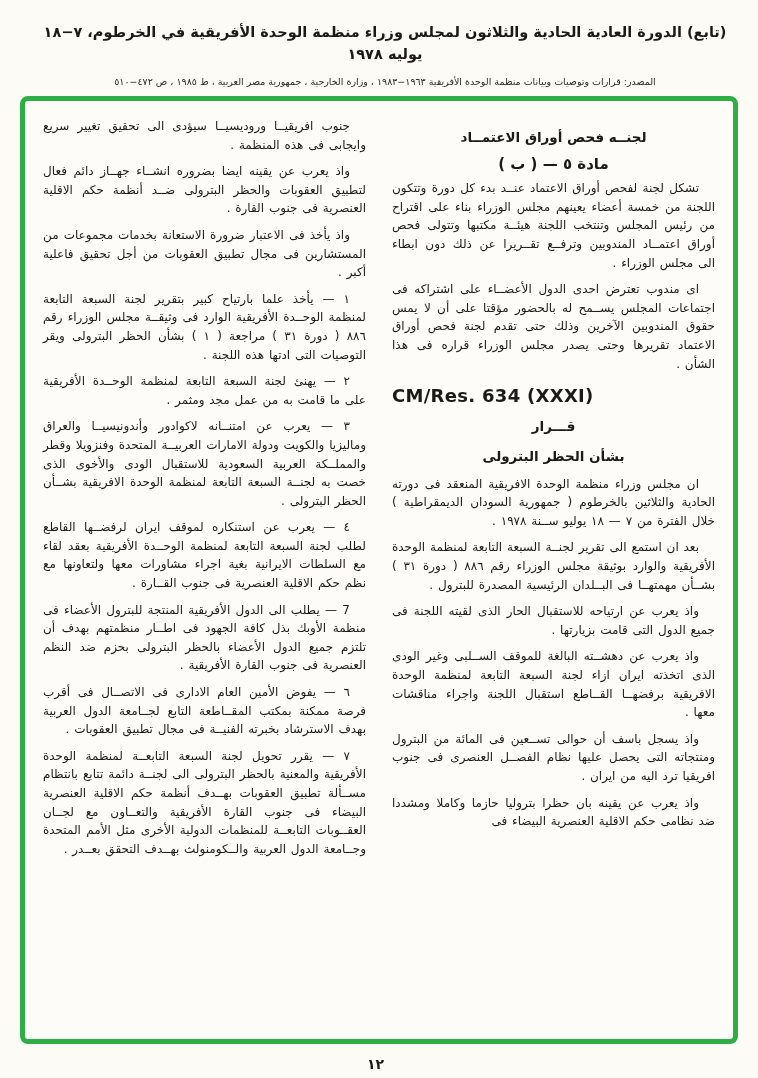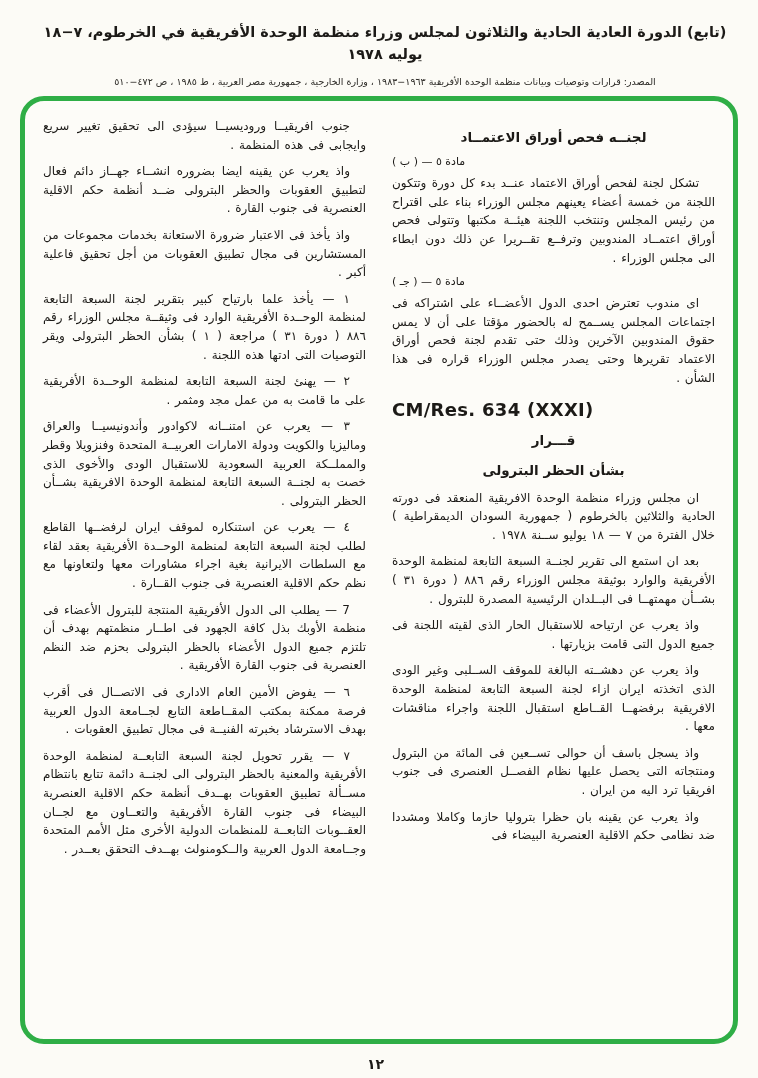--- a/index.html
+++ b/index.html
@@ -8,30 +8,30 @@
     background:#fcfbf6;
     font-family:"DejaVu Sans",sans-serif;
     color:#1c1a17;
     position:relative;
   }
   .hdr{direction:rtl;text-align:center;padding-top:22px;padding-left:12px;}
   .hdr-title{font-size:14.5px;font-weight:bold;letter-spacing:0;line-height:1.5;padding:0 28px;}
   .hdr-source{font-size:9.5px;margin-top:10px;color:#2a2824;padding:0 24px;}
   .frame{
     position:absolute;left:20px;right:20px;top:96px;bottom:34px;
-    border:5px solid #2fae46;border-radius:24px;
+    border:5px solid #2fae46;border-radius:8px;
     background:#fdfcf8;
     box-sizing:border-box;
     padding:16px 18px 10px 18px;
     overflow:hidden;
   }
   .cols{direction:rtl;display:flex;gap:26px;height:100%;}
   .col{flex:1 1 0;min-width:0;}
   .h-center{font-size:13.5px;font-weight:bold;text-align:center;direction:rtl;margin:10px 0 8px 0;line-height:1.5;}
-  .h-right{font-size:11px;font-weight:normal;text-align:left;direction:rtl;margin:8px 0 6px 0;}
+  .h-right{font-size:15px;font-weight:bold;text-align:center;direction:rtl;margin:8px 0 6px 0;}
   .para{
     font-size:12px;line-height:1.55;direction:rtl;text-align:justify;
     text-indent:16px;margin:0 0 8px 0;word-spacing:1px;
   }
   .ref{direction:ltr;text-align:left;font-size:18px;font-weight:bold;margin:12px 0 4px 0;letter-spacing:.3px;}
   .pagenum{
     position:absolute;bottom:6px;left:0;right:7px;
     text-align:center;font-size:14px;font-weight:bold;direction:rtl;
   }
 </style>
@@ -45,21 +45,20 @@
     <div class="hdr-source">المصدر: قرارات وتوصيات وبيانات منظمة الوحدة الأفريقية ١٩٦٣−١٩٨٣ ، وزارة الخارجية ، جمهورية مصر العربية ، ط ١٩٨٥ ، ص ٤٧٢−٥١٠</div>
   </div>
 
   <div class="frame">
     <div class="cols">
 
       <div class="col">
         <div class="h-center">لجنــه فحص أوراق الاعتمــاد</div>
         <div class="h-right">مادة ٥ — ( ب )</div>
         <div class="para">تشكل لجنة لفحص أوراق الاعتماد عنــد بدء كل دورة وتتكون اللجنة من خمسة أعضاء يعينهم مجلس الوزراء بناء على اقتراح من رئيس المجلس وتنتخب اللجنة هيئــة مكتبها وتتولى فحص أوراق اعتمــاد المندوبين وترفــع تقــريرا عن ذلك دون ابطاء الى مجلس الوزراء .</div>
-        <div class="h-right">مادة ٥ — ( جـ )</div>
         <div class="para">اى مندوب تعترض احدى الدول الأعضــاء على اشتراكه فى اجتماعات المجلس يســمح له بالحضور مؤقتا على أن لا يمس حقوق المندوبين الآخرين وذلك حتى تقدم لجنة فحص أوراق الاعتماد تقريرها وحتى يصدر مجلس الوزراء قراره فى هذا الشأن .</div>
         <div class="ref">CM/Res. 634 (XXXI)</div>
         <div class="h-center">قـــرار</div>
         <div class="h-center">بشأن الحظر البترولى</div>
         <div class="para">ان مجلس وزراء منظمة الوحدة الافريقية المنعقد فى دورته الحادية والثلاثين بالخرطوم ( جمهورية السودان الديمقراطية ) خلال الفترة من ٧ — ١٨ يوليو ســنة ١٩٧٨ .</div>
         <div class="para">بعد ان استمع الى تقرير لجنــة السبعة التابعة لمنظمة الوحدة الأفريقية والوارد بوثيقة مجلس الوزراء رقم ٨٨٦ ( دورة ٣١ ) بشــأن مهمتهــا فى البــلدان الرئيسية المصدرة للبترول .</div>
         <div class="para">واذ يعرب عن ارتياحه للاستقبال الحار الذى لقيته اللجنة فى جميع الدول التى قامت بزيارتها .</div>
         <div class="para">واذ يعرب عن دهشــته البالغة للموقف الســلبى وغير الودى الذى اتخذته ايران ازاء لجنة السبعة التابعة لمنظمة الوحدة الافريقية برفضهــا القــاطع استقبال اللجنة واجراء مناقشات معها .</div>
         <div class="para">واذ يسجل باسف أن حوالى تســعين فى المائة من البترول ومنتجاته التى يحصل عليها نظام الفصــل العنصرى فى جنوب افريقيا ترد اليه من ايران .</div>
         <div class="para">واذ يعرب عن يقينه بان حظرا بتروليا حازما وكاملا ومشددا ضد نظامى حكم الاقلية العنصرية البيضاء فى</div>

